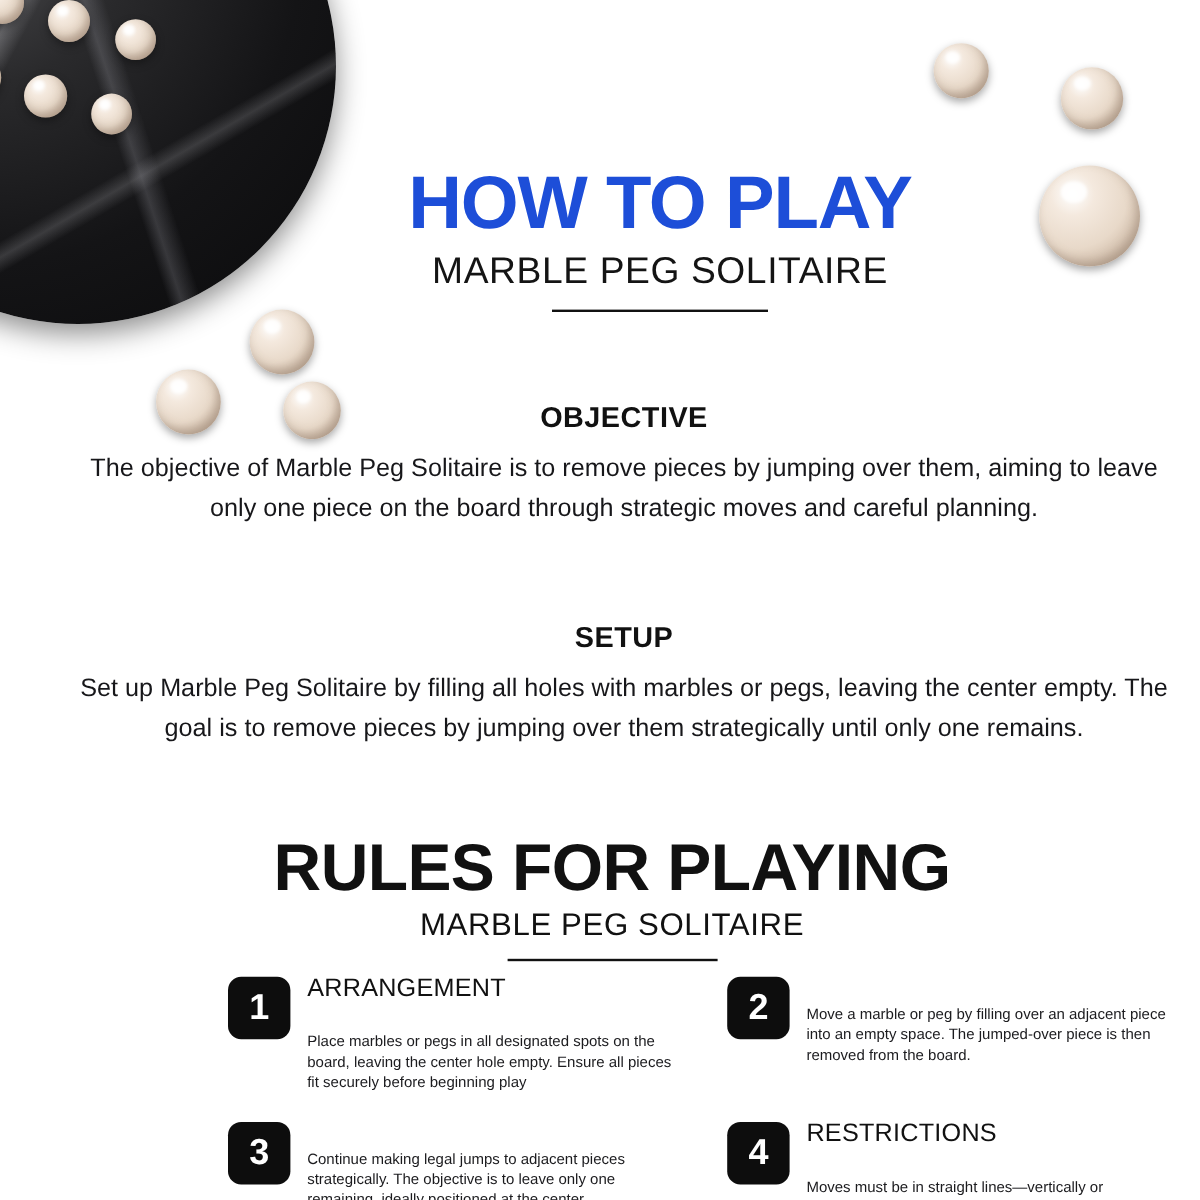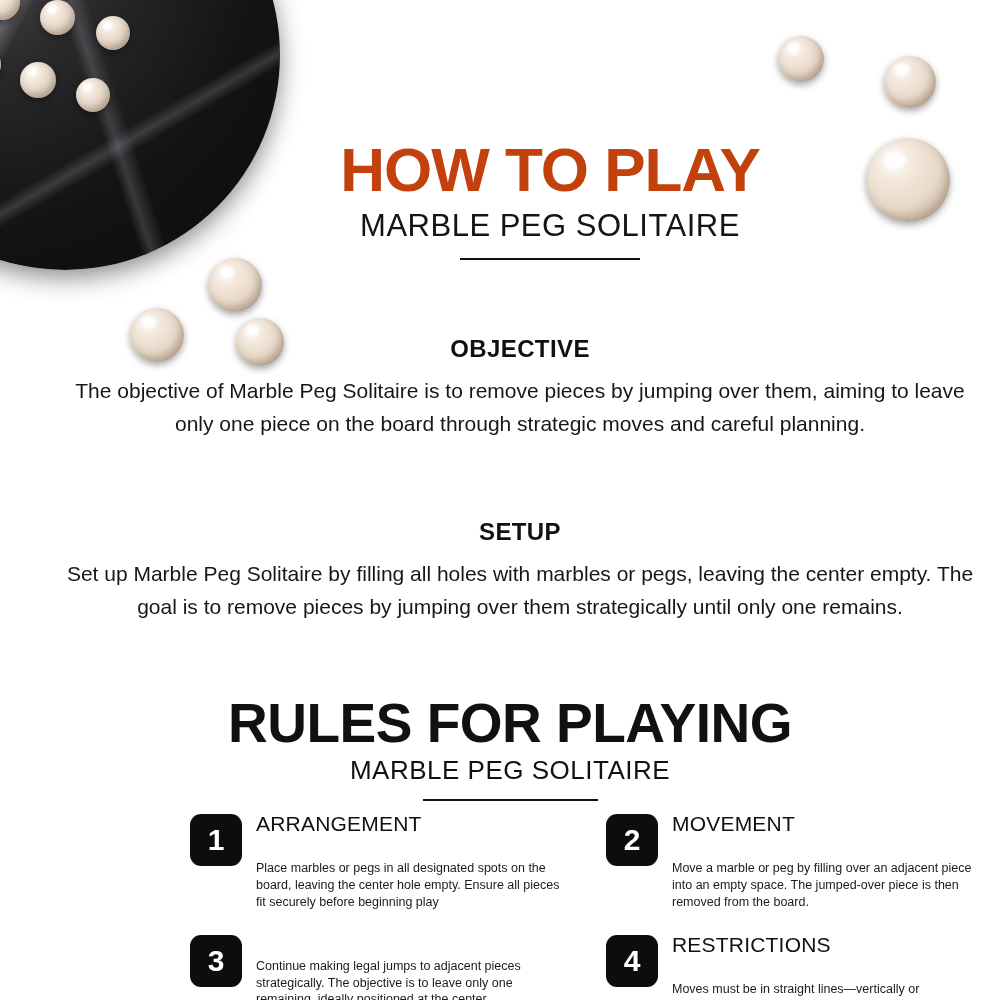--- a/index.html
+++ b/index.html
@@ -73,21 +73,21 @@
     position: absolute;
     left: 250px; top: 140px;
     width: 600px;
     text-align: center;
   }
   .title-main {
     font-size: 62px;
     font-weight: 800;
     letter-spacing: -1px;
     line-height: .96;
-    color: #c2410c;
+    color: #1d4ed8;
   }
   .title-sub {
     font-size: 31px;
     font-weight: 400;
     letter-spacing: .5px;
     margin-top: 8px;
     color: #141414;
   }
   .divider {
     width: 180px;
@@ -236,21 +236,20 @@
       <div class="rule-num">1</div>
       <div class="rule-text">
         <div class="rule-title">ARRANGEMENT</div>
         <div class="rule-desc">Place marbles or pegs in all designated spots on the board, leaving the center hole empty. Ensure all pieces fit securely before beginning play</div>
       </div>
     </div>
 
     <div class="rule">
       <div class="rule-num">2</div>
       <div class="rule-text">
-        <div class="rule-title">MOVEMENT</div>
         <div class="rule-desc">Move a marble or peg by filling over an adjacent piece into an empty space. The jumped-over piece is then removed from the board.</div>
       </div>
     </div>
 
     <div class="rule">
       <div class="rule-num">3</div>
       <div class="rule-text">
         <div class="rule-desc">Continue making legal jumps to adjacent pieces strategically. The objective is to leave only one remaining, ideally positioned at the center.</div>
       </div>
     </div>

